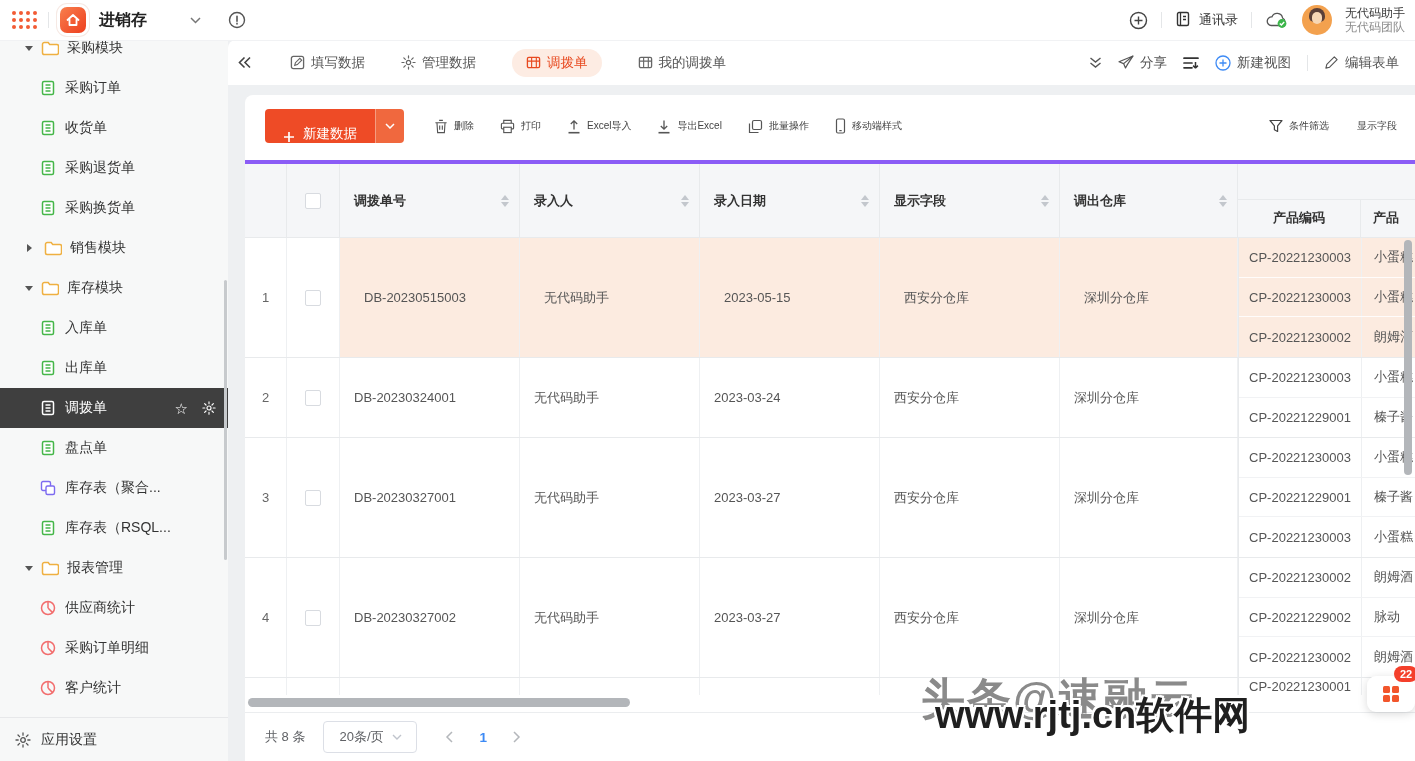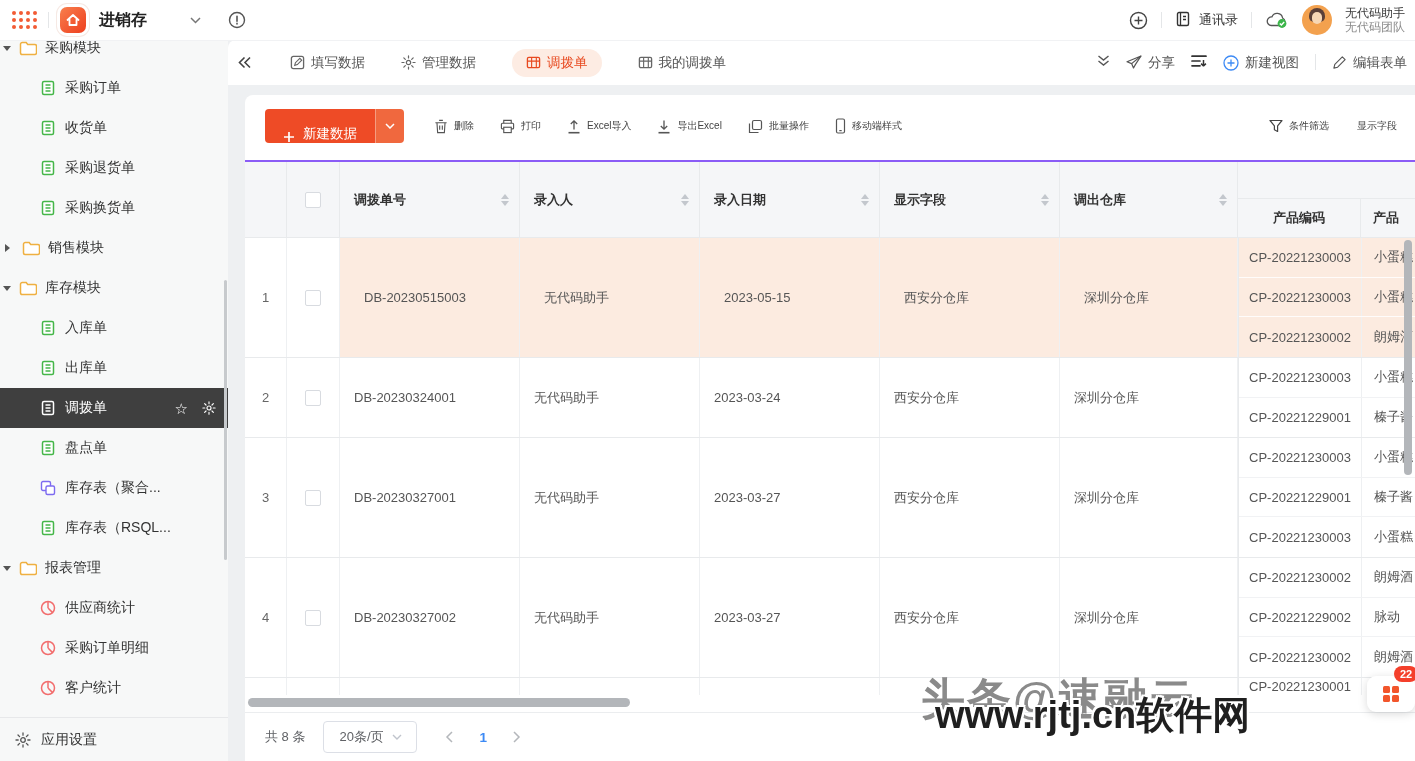--- a/index.html
+++ b/index.html
@@ -23,58 +23,58 @@
   .avatar:before{content:"";position:absolute;left:7px;top:3px;width:16px;height:14px;border-radius:8px 8px 5px 5px;background:#5b4038;}
   .avatar:after{content:"";position:absolute;left:10px;top:7px;width:10px;height:12px;border-radius:5px;background:#f7d7b5;}
   .userbox{line-height:14px;font-size:12px;}
   .userbox .u1{color:#3a3a3a;}
   .userbox .u2{color:#8c8c8c;}
 
   
   .sidebar{position:absolute;left:0;top:40px;width:228px;height:721px;background:#f7f8f8;z-index:20;overflow:hidden;}
   .tree{margin-top:-12px;}
   .side-row{height:40px;display:flex;align-items:center;gap:8px;font-size:14px;color:#333;cursor:pointer;position:relative;}
-  .side-row.folder{padding-left:3px;text-align:right;}
+  .side-row.folder{padding-left:25px;text-align:right;}
   .side-row.child{padding-left:39px;}
   .caret{width:0;height:0;border:4px solid transparent;flex:0 0 auto;}
   .caret.down{border-top:5px solid #555;margin-top:4px;}
   .caret.right{border-left:5px solid #555;margin-left:2px;}
   .side-ico{width:18px;height:18px;display:flex;align-items:center;justify-content:center;flex:0 0 auto;}
   .side-label{white-space:nowrap;overflow:hidden;}
   .side-row.selected{background:#3f3f3f;color:#fff;}
   .side-acts{position:absolute;right:12px;display:flex;align-items:center;gap:14px;}
   .star-ico{color:#fff;font-size:15px;line-height:1;}
   .side-scrollbar{position:absolute;right:1px;top:240px;width:3px;height:280px;border-radius:2px;background:#c7cacd;}
   .side-footer{position:absolute;left:0;bottom:0;width:228px;height:44px;background:#f7f8f8;border-top:1px solid #e7e8ea;display:flex;align-items:center;gap:10px;padding-left:15px;box-sizing:border-box;font-size:14px;color:#333;cursor:pointer;}
 
   
   .main{position:absolute;left:228px;top:40px;right:0;bottom:0;background:#eef0f2;}
   .tabbar{position:absolute;left:0;top:0;right:0;height:45px;background:#fff;border-radius:8px 0 0 0;display:flex;align-items:center;z-index:10;}
   .collapse{padding:0 10px 0 9px;cursor:pointer;}
   .tabs{display:flex;align-items:center;gap:36px;margin-left:28px;}
   .tab{display:flex;align-items:center;gap:6px;font-size:13.5px;color:#555;cursor:pointer;white-space:nowrap;}
   .tab.active{background:#fdece3;color:#e8491f;border-radius:15px;padding:5px 14px;}
-  .tabbar-right{margin-left:auto;display:flex;gap:16px;padding-right:8px;}
+  .tabbar-right{margin-left:auto;display:flex;align-items:center;gap:16px;padding-right:16px;}
   .tr-item{display:flex;align-items:center;gap:6px;font-size:13.5px;color:#555;cursor:pointer;white-space:nowrap;}
 
   .content{position:absolute;left:0;top:45px;right:0;bottom:0;background:#eef0f2;}
   .card{position:absolute;left:17px;top:10px;right:0;bottom:0;background:#fff;border-radius:8px 0 0 0;}
 
   
   .toolbar{position:absolute;left:20px;top:13px;right:18px;height:36px;display:flex;align-items:center;}
   .new-btn{display:flex;height:34px;border-radius:4px;overflow:hidden;cursor:pointer;flex:0 0 auto;}
   .new-main{background:#ee4b26;color:#fff;display:flex;align-items:flex-end;gap:8px;padding:0 18px;font-size:13.5px;}
   .new-arrow{width:28px;background:#f0683e;display:flex;align-items:center;justify-content:center;border-left:1px solid rgba(255,255,255,.35);}
   .tool-group{display:flex;align-items:center;gap:26px;margin-left:30px;}
   .tool-btn{display:flex;align-items:center;gap:6px;font-size:10px;color:#444;cursor:pointer;white-space:nowrap;}
   .toolbar-right{margin-left:auto;display:flex;align-items:center;gap:28px;}
 
   
   .table{position:absolute;left:0;top:65px;right:0;height:552px;overflow:hidden;}
-  .thead{display:flex;height:78px;background:#f5f6f8;border-top:2px solid #8b5cf6;border-bottom:1px solid #e8eaec;box-sizing:border-box;}
+  .thead{display:flex;height:78px;background:#f5f6f8;border-top:4px solid #8b5cf6;border-bottom:1px solid #e8eaec;box-sizing:border-box;}
   .th{display:flex;align-items:center;justify-content:space-between;padding:0 10px 0 14px;box-sizing:border-box;font-weight:bold;font-size:13px;color:#333;border-right:1px solid #e8eaec;}
   .w-num{width:42px;flex:0 0 auto;}
   .w-chk{width:53px;flex:0 0 auto;}
   .w-c{width:180px;flex:0 0 auto;}
   .w-c5{width:178px;flex:0 0 auto;}
   .th.center,.td.center{justify-content:center;padding:0;}
   .sort{display:block;cursor:pointer;}
   .sort i{display:block;width:0;height:0;border:4px solid transparent;}
   .sort .up{border-bottom:5px solid #c3c7cd;margin-bottom:2px;}
   .sort .dn{border-top:5px solid #c3c7cd;}

